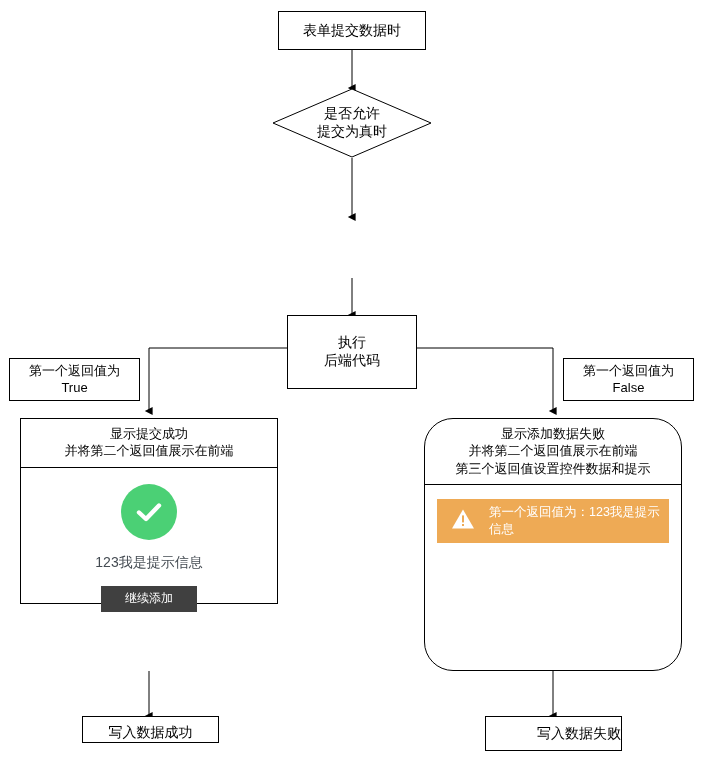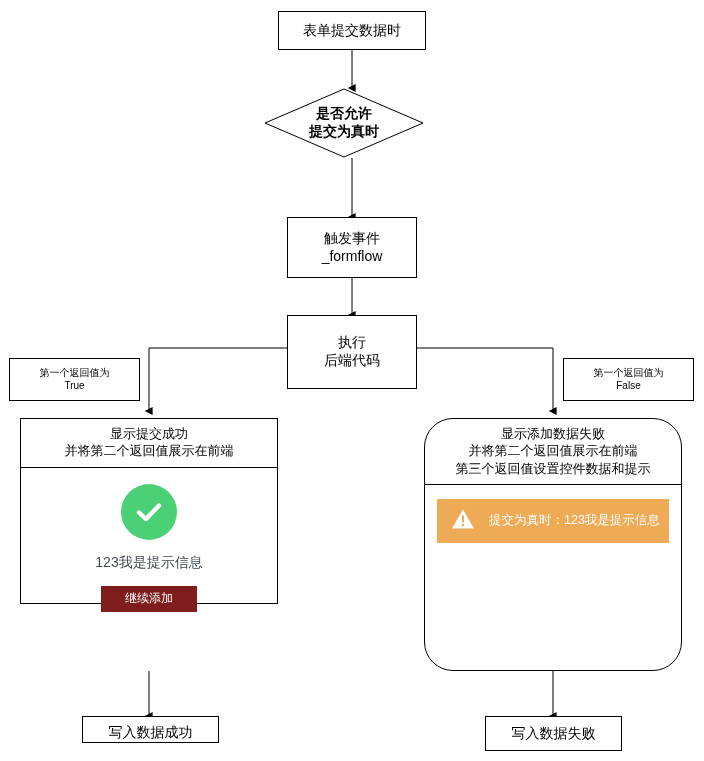--- a/index.html
+++ b/index.html
@@ -38,21 +38,21 @@
     display: flex;
     align-items: center;
     justify-content: center;
     text-align: center;
     line-height: 1.28;
     font-size: 14px;
     white-space: pre-line;
     z-index: 2;
   }
   .node.small {
-    font-size: 10px;
+    font-size: 13px;
   }
 
   
   .diamond-wrap {
     position: absolute;
     z-index: 2;
   }
   .diamond-wrap svg {
     position: absolute;
     left: 0;
@@ -119,21 +119,21 @@
   }
   .success-msg {
     margin-top: 14px;
     font-size: 14px;
     color: #444b52;
   }
   .success-btn {
     margin-top: 14px;
     width: 96px;
     height: 26px;
-    background: #7f1d1d;
+    background: #404040;
     color: #ffffff;
     font-size: 12px;
     display: flex;
     align-items: center;
     justify-content: center;
     border: none;
     cursor: pointer;
     font-family: inherit;
   }
 
@@ -180,32 +180,28 @@
 
     <line x1="149" y1="671" x2="149" y2="716" stroke="#000000" stroke-width="1" marker-end="url(#arrow)"></line>
 
     <line x1="553" y1="671" x2="553" y2="716" stroke="#000000" stroke-width="1" marker-end="url(#arrow)"></line>
   </svg>
 
   <div class="node" style="left:278px; top:11px; width:148px; height:39px;">
     <span>表单提交数据时</span>
   </div>
 
-  <div class="diamond-wrap" style="left:264px; top:88px; width:160px; height:70px;font-weight:bold;">
+  <div class="diamond-wrap" style="left:272px; top:88px; width:160px; height:70px;">
     <svg width="160" height="70" viewBox="0 0 160 70" xmlns="http://www.w3.org/2000/svg">
       <polygon points="80,1 159,35 80,69 1,35" fill="#ffffff" stroke="#000000" stroke-width="1"></polygon>
     </svg>
     <div class="diamond-label">是否允许
 提交为真时</div>
   </div>
 
-  <div class="node" style="left:287px; top:217px; width:130px; height:61px;">
-    <span>触发事件
-_formflow</span>
-  </div>
 
   <div class="node" style="left:287px; top:315px; width:130px; height:74px;">
     <span>执行
 后端代码</span>
   </div>
 
   <div class="node small" style="left:9px; top:358px; width:131px; height:43px;">
     <span>第一个返回值为
 True</span>
   </div>
@@ -235,26 +231,26 @@
 第三个返回值设置控件数据和提示</div>
     <div class="panel-body fail-body" style="height:190px;">
       <div class="alert-bar">
         <span>
           <svg width="24" height="22" viewBox="0 0 24 22" xmlns="http://www.w3.org/2000/svg">
             <path d="M12 1.6 L23 20.4 L1 20.4 Z" fill="#ffffff"></path>
             <rect x="11" y="7.4" width="2" height="7" fill="#eeaa55"></rect>
             <rect x="11" y="16" width="2" height="2" fill="#eeaa55"></rect>
           </svg>
         </span>
-        <span class="alert-text">提交为真时：123我是提示信息</span>
+        <span class="alert-text">第一个返回值为：123我是提示信息</span>
       </div>
     </div>
   </div>
 
   <div class="node" style="left:82px; top:716px; width:137px; height:27px;align-items:flex-end;">
     <span>写入数据成功</span>
   </div>
 
-  <div class="node" style="left:485px; top:716px; width:137px; height:35px;">
+  <div class="node" style="left:485px; top:716px; width:137px; height:35px;justify-content:flex-end;">
     <span>写入数据失败</span>
   </div>
 
 </div>
 
 </body></html>

